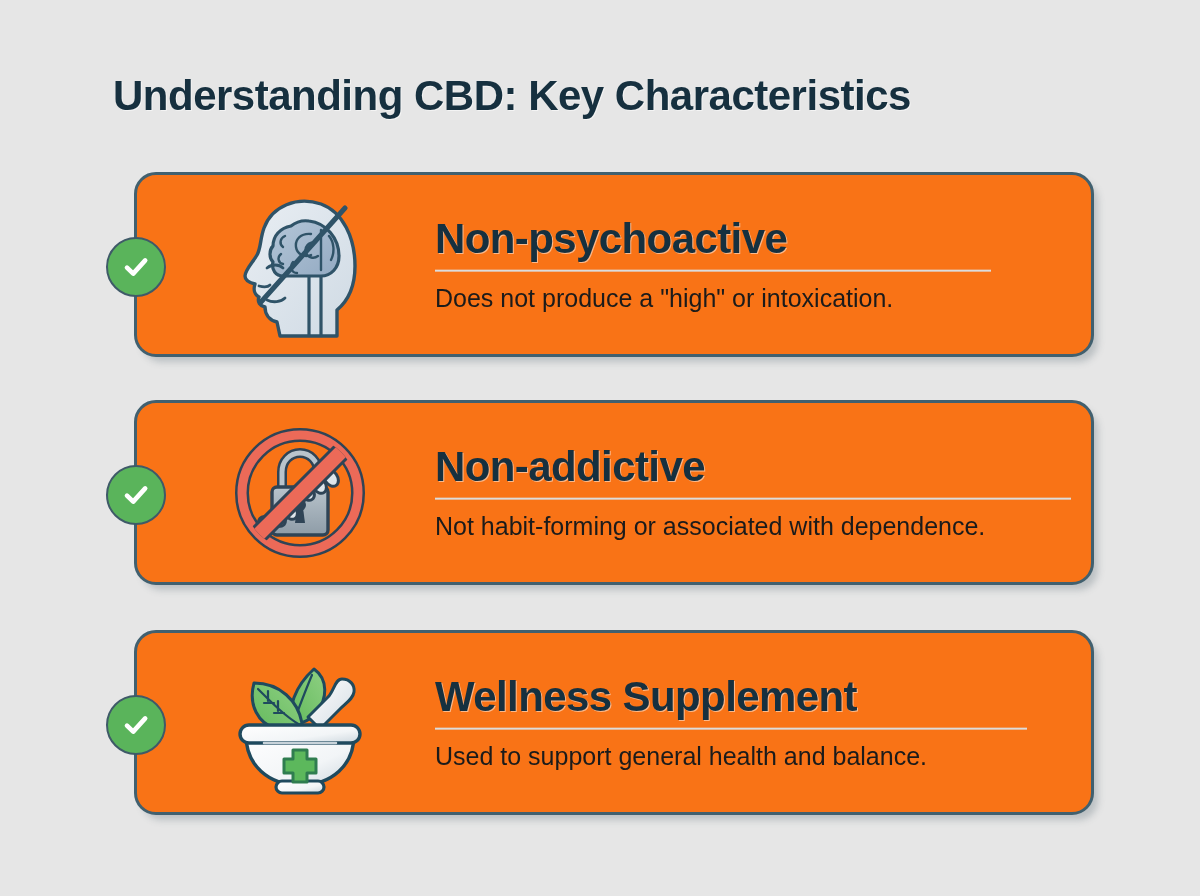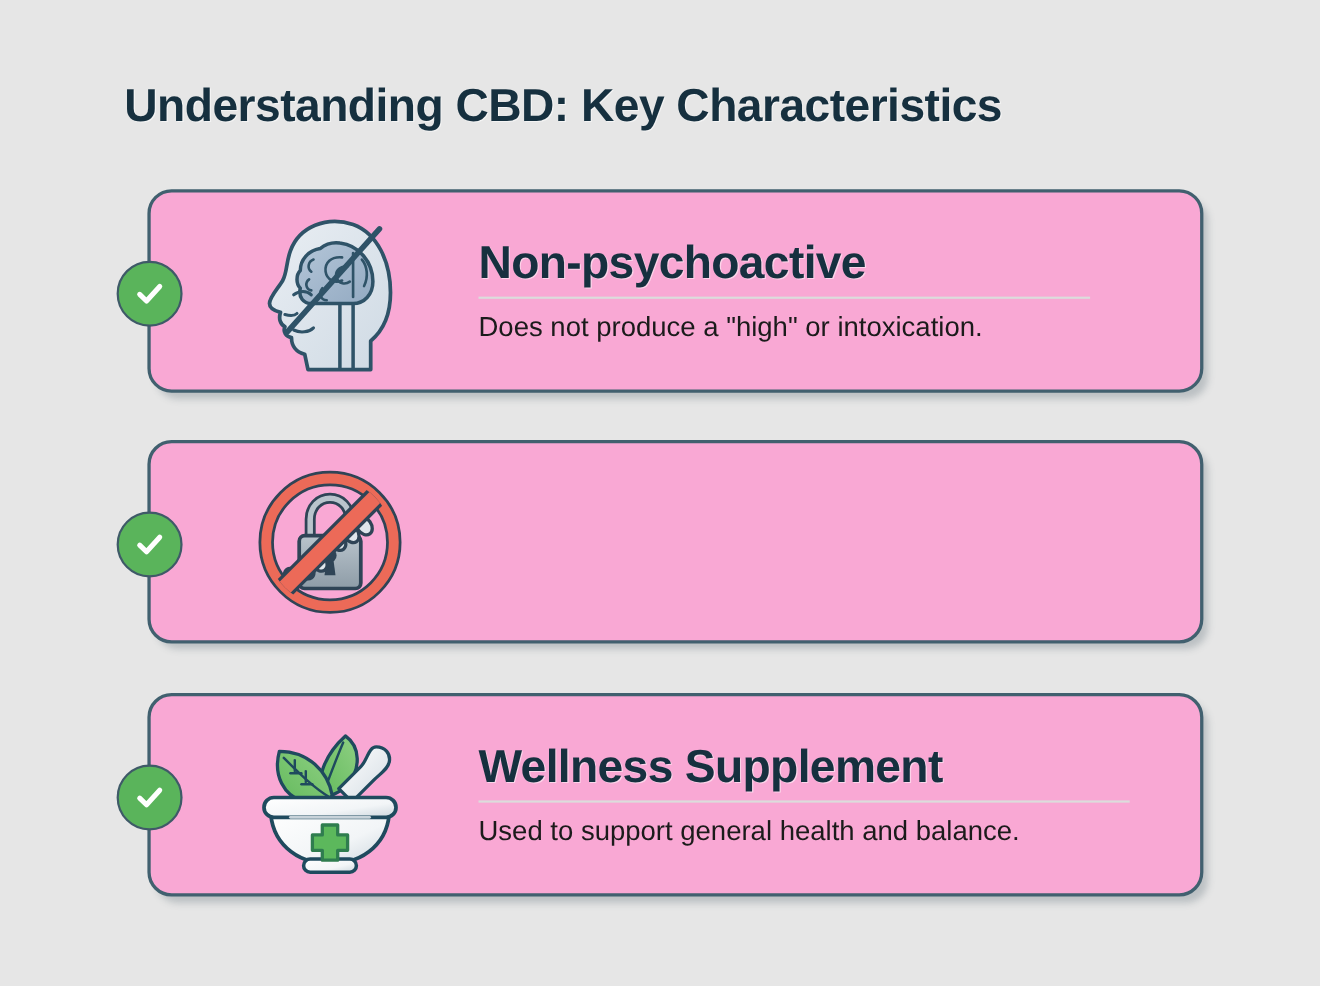--- a/index.html
+++ b/index.html
@@ -52,21 +52,21 @@
   .card-wrap.c1 { top: 400px; }
   .card-wrap.c2 { top: 630px; }
 
   .card {
     position: absolute;
     left: 0;
     top: 0;
     width: 100%;
     height: 100%;
     box-sizing: border-box;
-    background: #f9a8d4;
+    background: #f97316;
     border: 3px solid #41606f;
     border-radius: 22px;
     box-shadow: 6px 7px 7px -2px rgba(90,105,115,0.30);
   }
 
   
   .badge {
     position: absolute;
     left: -31px;
     top: 62px;
@@ -245,20 +245,25 @@
             <circle cx="76" cy="76" r="58" fill="none" stroke="#2f4456" stroke-width="14"></circle>
             <circle cx="76" cy="76" r="58" fill="none" stroke="#ec6a58" stroke-width="9"></circle>
 
             <g clip-path="url(#ringClip)">
               <line x1="34" y1="118" x2="118" y2="34" stroke="#2f4456" stroke-width="20" stroke-linecap="butt"></line>
               <line x1="34" y1="118" x2="118" y2="34" stroke="#ec6a58" stroke-width="14" stroke-linecap="butt"></line>
             </g>
           </svg>
         </div>
 
+        <div class="text-box">
+          <div class="card-title">Non-addictive</div>
+          <div class="divider"></div>
+          <div class="card-desc">Not habit-forming or associated with dependence.</div>
+        </div>
 
       </div>
     </div>
 
     <div class="card-wrap c2">
       <div class="card">
 
         <div class="badge">
           <svg width="34" height="34" viewBox="0 0 34 34" aria-hidden="true">
             <path d="M8 17.6 L14.2 23.6 L26.2 10.4" fill="none" stroke="#ffffff" stroke-width="4.6" stroke-linecap="round" stroke-linejoin="round"></path>

